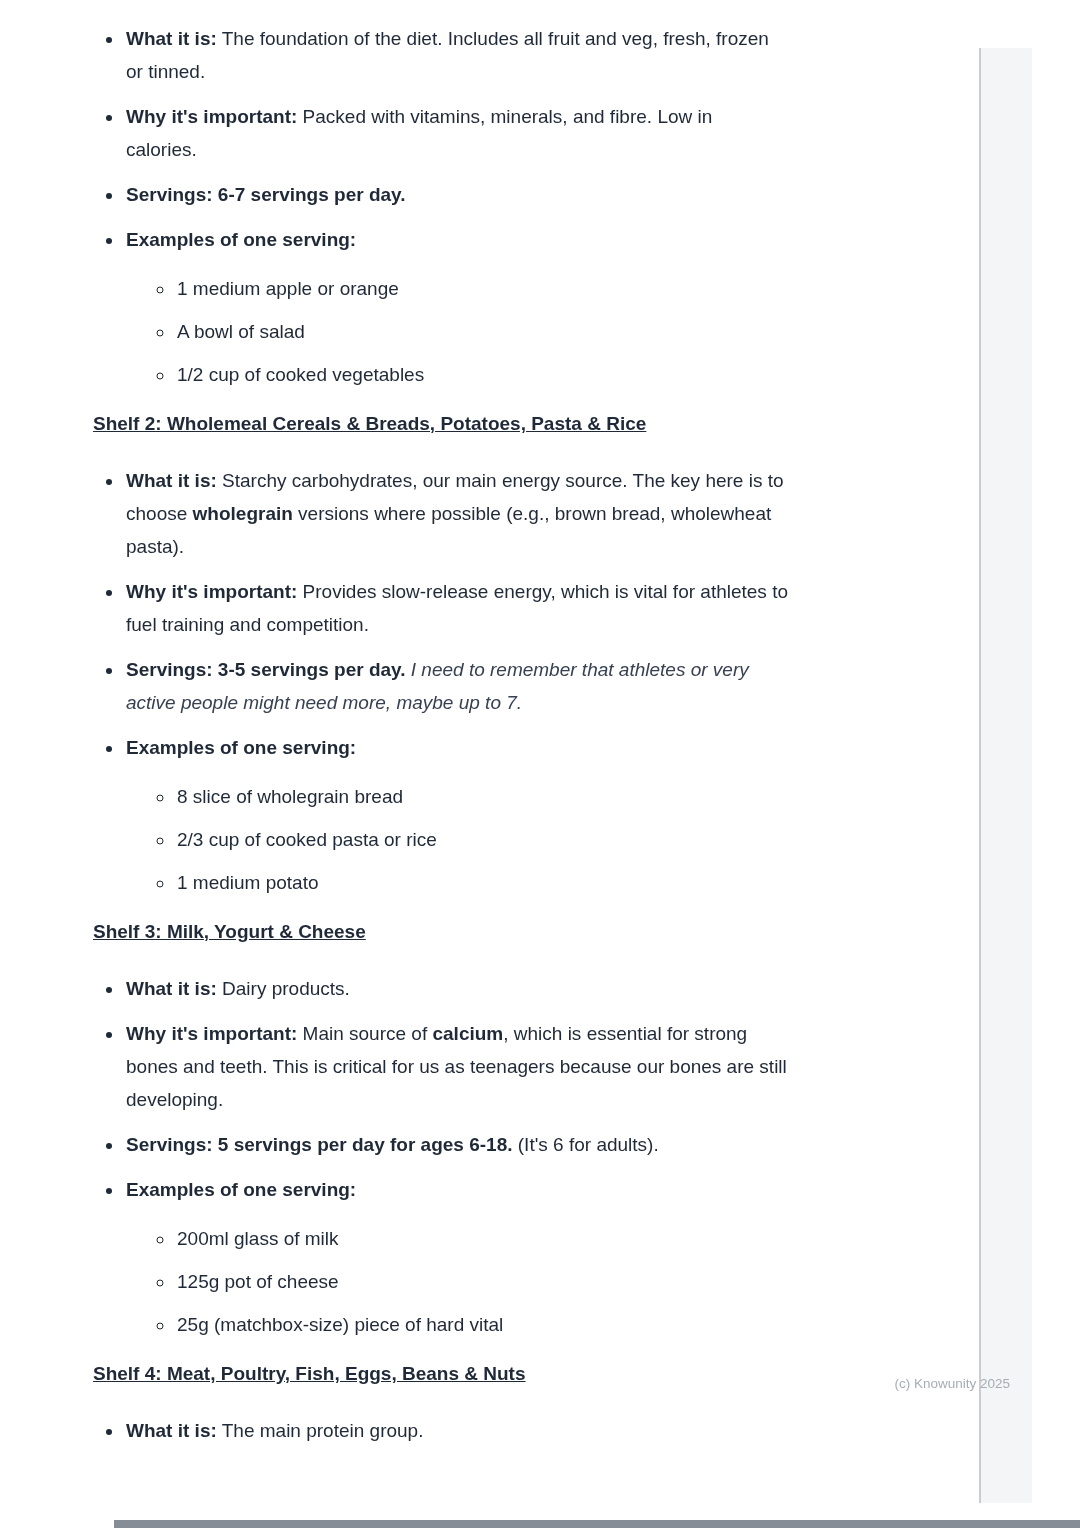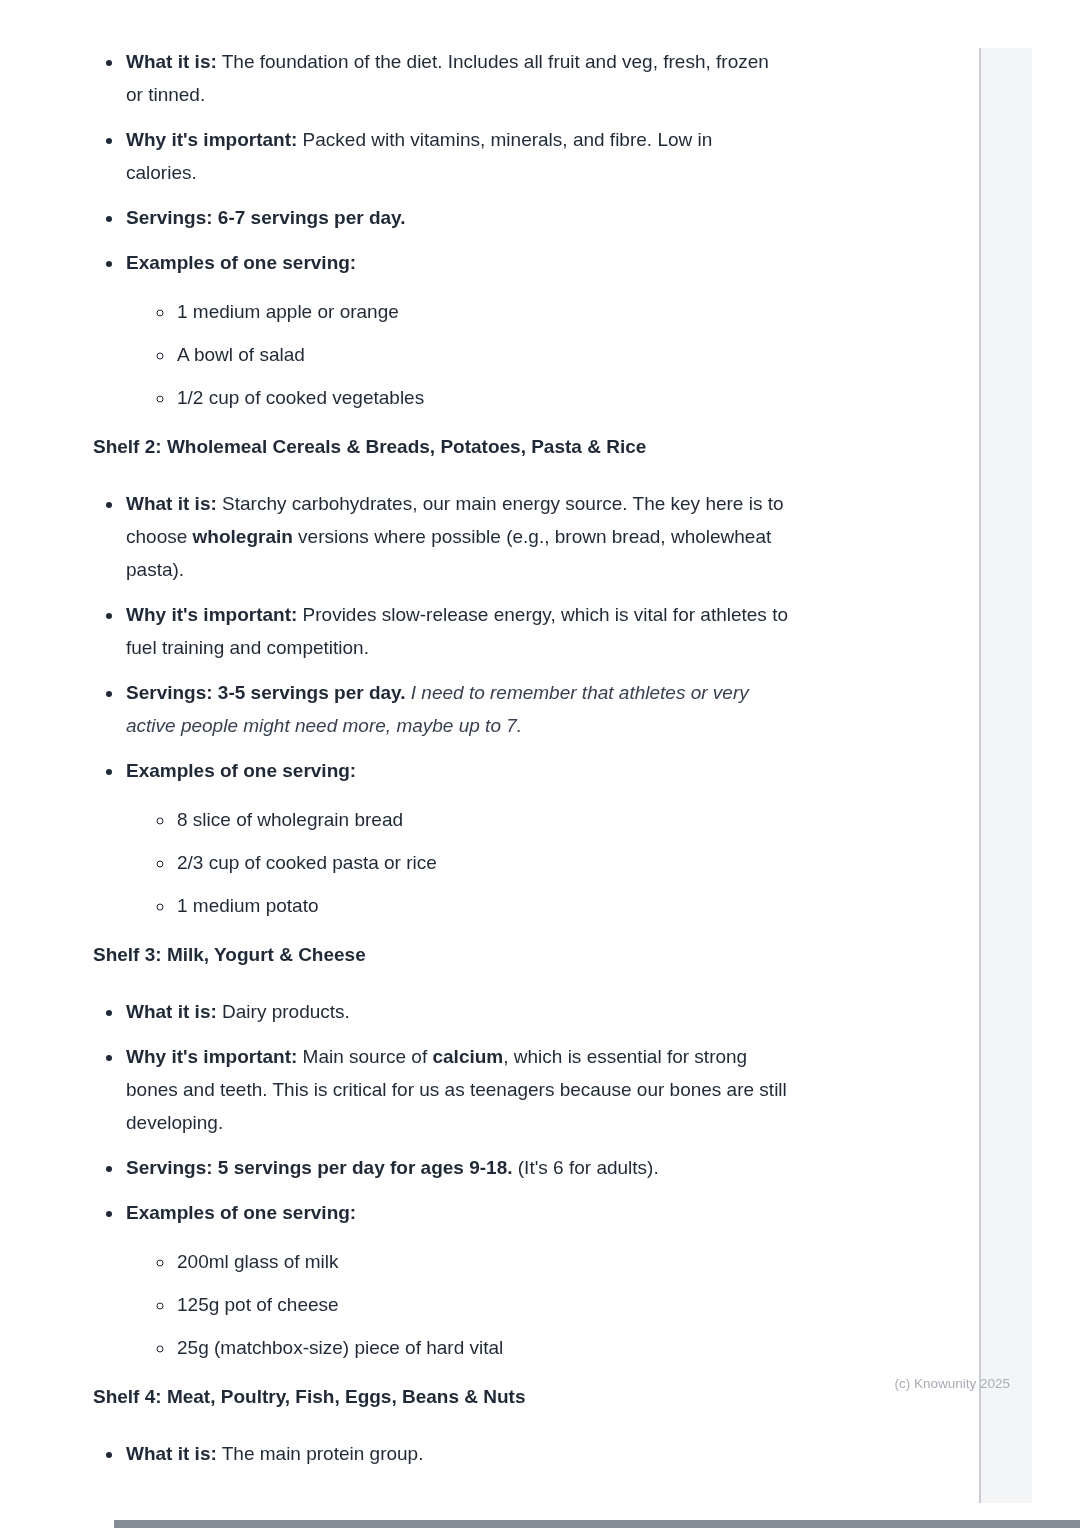--- a/index.html
+++ b/index.html
@@ -7,29 +7,30 @@
   body {
     width: 1080px;
     height: 1528px;
     position: relative;
     overflow: hidden;
     background: #ffffff;
     font-family: "Liberation Sans", "DejaVu Sans", sans-serif;
     color: var(--text, #1f2937);
   }
   .doc {
-    padding: 45px 0 0 93px;
+    padding: 22px 0 0 93px;
     width: 788px;
   }
   h3.section-heading {
     font-size: 19px;
     font-weight: 700;
     line-height: 33px;
     margin: 2px 0 24px 0;
     color: var(--text, #1f2937);
+    text-decoration: underline;
   }
   ul.l1 {
     margin: 0;
     padding: 0 0 0 31px;
     list-style: disc;
   }
   ul.l1 > li {
     font-size: 19px;
     line-height: 33px;
     margin: 0 0 12px 0;
@@ -100,21 +101,21 @@
         <li><span class="seg-b">Examples of one serving:</span><ul class="l2">
             <li>8 slice of wholegrain bread</li>
             <li>2/3 cup of cooked pasta or rice</li>
             <li>1 medium potato</li>
           </ul></li>
       </ul>
       <h3 class="section-heading">Shelf 3: Milk, Yogurt &amp; Cheese</h3>
       <ul class="l1">
         <li><span class="seg-b">What it is:</span><span class="seg-n"> Dairy products.</span></li>
         <li><span class="seg-b">Why it's important:</span><span class="seg-n"> Main source of </span><span class="seg-b">calcium</span><span class="seg-n">, which is essential for strong bones and teeth. This is critical for us as teenagers because our bones are still developing.</span></li>
-        <li><span class="seg-b">Servings: 5 servings per day for ages 9-18.</span><span class="seg-n"> (It's 6 for adults).</span></li>
+        <li><span class="seg-b">Servings: 5 servings per day for ages 6-18.</span><span class="seg-n"> (It's 6 for adults).</span></li>
         <li><span class="seg-b">Examples of one serving:</span><ul class="l2">
             <li>200ml glass of milk</li>
             <li>125g pot of cheese</li>
             <li>25g (matchbox-size) piece of hard vital</li>
           </ul></li>
       </ul>
       <h3 class="section-heading">Shelf 4: Meat, Poultry, Fish, Eggs, Beans &amp; Nuts</h3>
       <ul class="l1">
         <li><span class="seg-b">What it is:</span><span class="seg-n"> The main protein group.</span></li>
       </ul>

